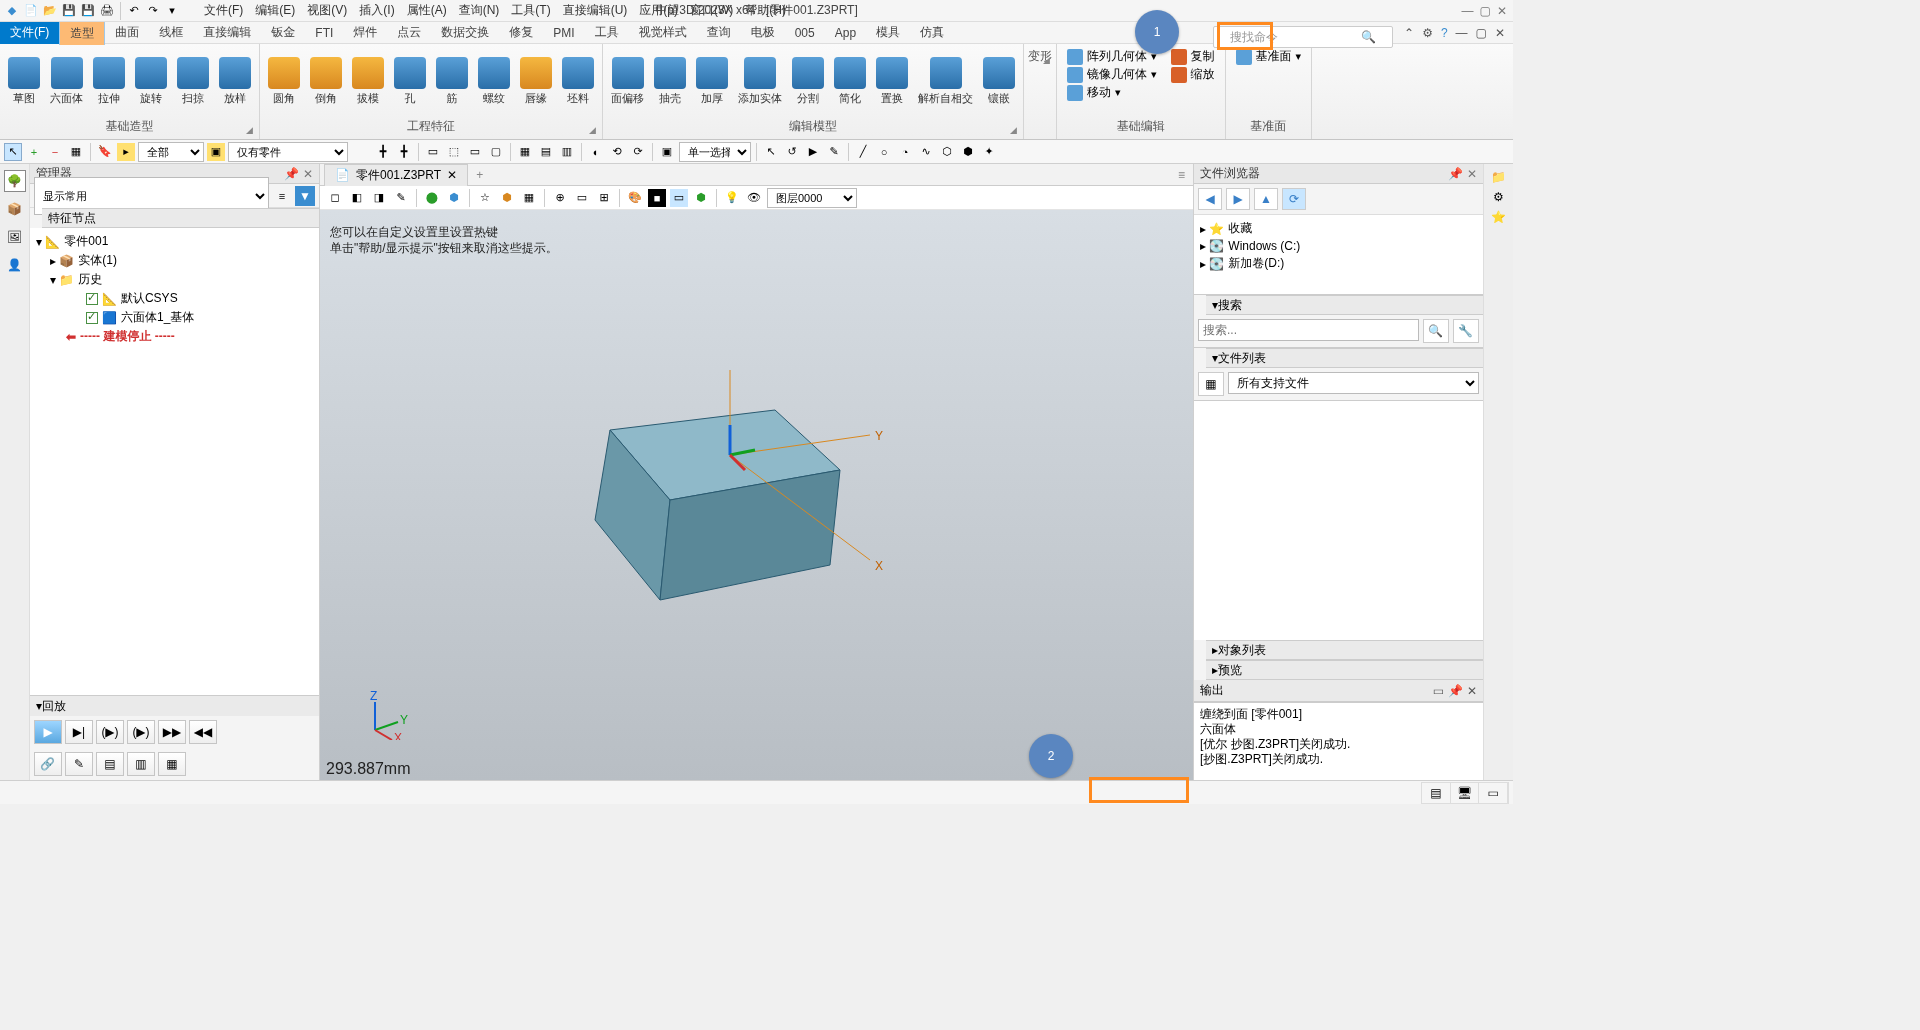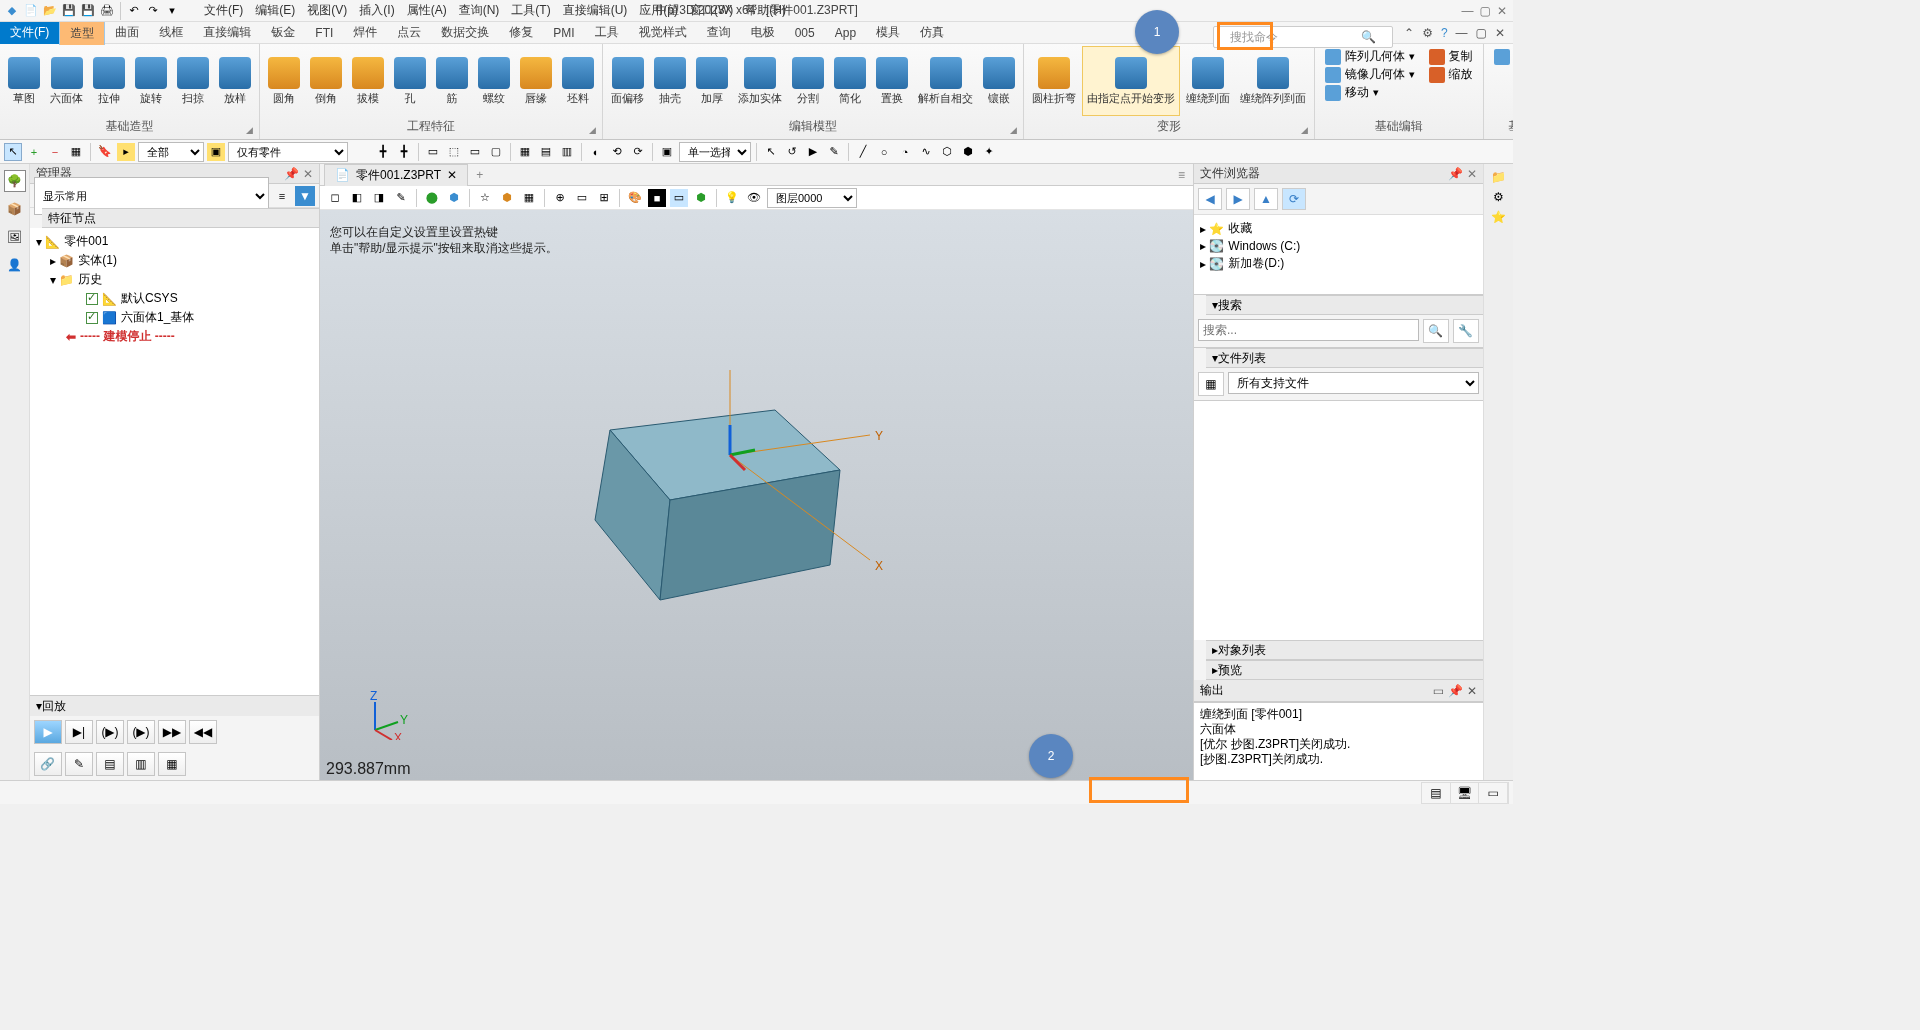--- a/index.html
+++ b/index.html
@@ -284,38 +284,20 @@
           <span class="ribbon-label">解析自相交</span>
         </div>
       <div class="ribbon-btn">
           <div class="ribbon-icon"></div>
           <span class="ribbon-label">镶嵌</span>
         </div>
     </div>
     <div class="ribbon-group-title"><span>编辑模型</span><span class="corner">◢</span></div>
   </div>
   <div class="ribbon-group">
-    <div class="ribbon-group-buttons">
-      <div class="ribbon-btn">
-          <div class="ribbon-icon orange"></div>
-          <span class="ribbon-label">圆柱折弯</span>
-        </div>
-      <div class="ribbon-btn highlight" style="min-width:90px">
-          <div class="ribbon-icon"></div>
-          <span class="ribbon-label">由指定点开始变形</span>
-        </div>
-      <div class="ribbon-btn">
-          <div class="ribbon-icon"></div>
-          <span class="ribbon-label">缠绕到面</span>
-        </div>
-      <div class="ribbon-btn">
-          <div class="ribbon-icon"></div>
-          <span class="ribbon-label">缠绕阵列到面</span>
-        </div>
-    </div>
     <div class="ribbon-group-title"><span>变形</span><span class="corner">◢</span></div>
   </div>
   <div class="ribbon-group">
     <div class="ribbon-group-buttons">
       <div class="small-btns">
         <div class="small-btn"><div class="small-icon"></div><span>阵列几何体</span> ▾</div>
         <div class="small-btn"><div class="small-icon"></div><span>镜像几何体</span> ▾</div>
         <div class="small-btn"><div class="small-icon"></div><span>移动</span> ▾</div>
       </div>
       <div class="small-btns">

